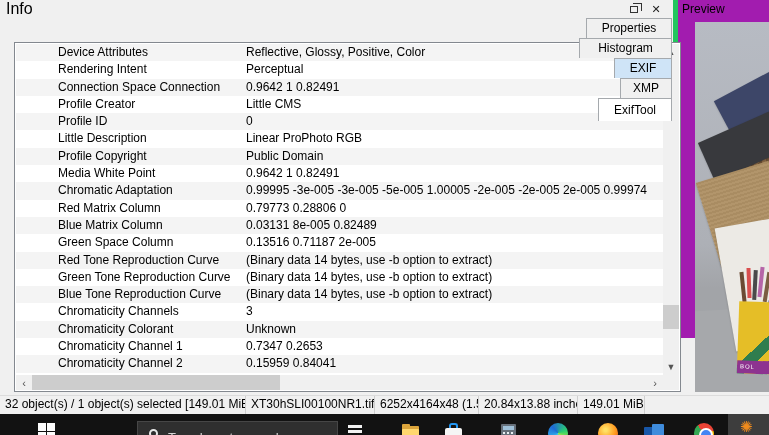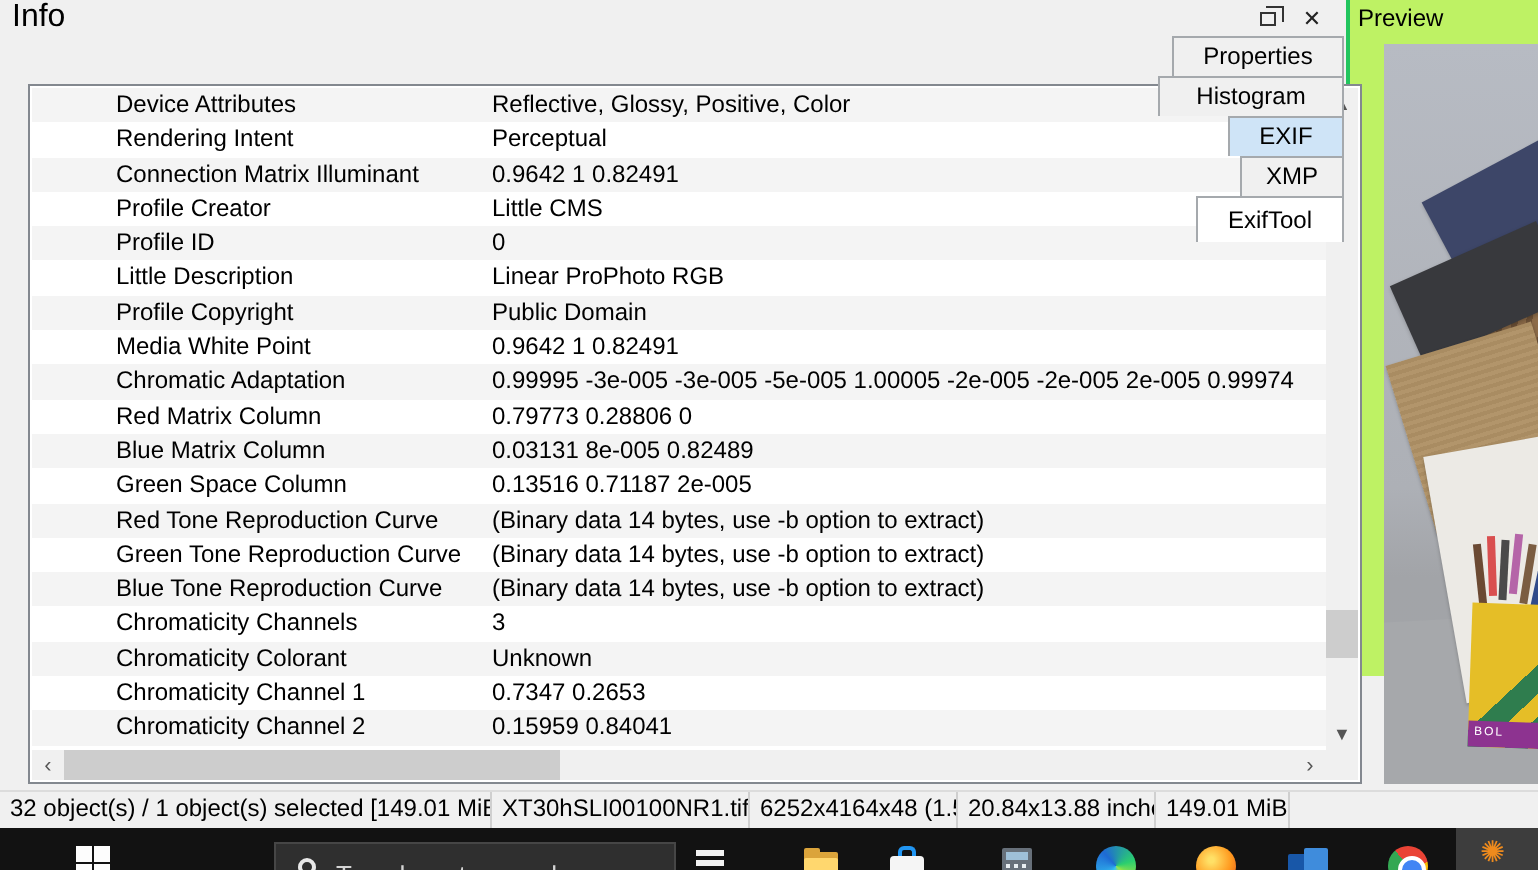--- a/index.html
+++ b/index.html
@@ -44,21 +44,21 @@
   .vscroll .thumb { position:absolute; left:0; width:16px; top:261px; height:24px; background:#cdcdcd; }
 
   .hscroll { position:absolute; left:1px; right:1px; bottom:1px; height:15px; background:#f0f0f0; }
   .hscroll .arrow { position:absolute; top:0; width:16px; height:15px; color:#555; font-size:11px;
                     display:flex; align-items:center; justify-content:center; }
   .hscroll .arrow.left { left:0; }
   .hscroll .arrow.right { right:16px; }
   .hscroll .thumb { position:absolute; left:16px; top:0; width:248px; height:15px; background:#cdcdcd; }
 
   
-  .preview-panel { width:96px; height:338px; background:#bef264; border-left:2px solid #22c55e; position:relative; }
+  .preview-panel { width:96px; height:338px; background:#a21caf; border-left:5px solid #22c55e; position:relative; }
   .preview-header { height:18px; font-size:12px; color:#000; padding:2px 0 0 4px; }
   .preview-image { position:absolute; left:17px; top:22px; width:79px; height:370px; overflow:hidden;
                    background:linear-gradient(#b7bbc3 0%, #adb0b6 60%, #a2a4a8 72%, #a2a4a7 100%); }
   .floor { position:absolute; left:-5px; width:95px; top:287px; height:90px; background:#a6a8ab; transform:skewY(-3deg); }
   .basket { position:absolute; right:-28px; top:95px; width:75px; height:235px; border-radius:45% 0 0 45% / 50% 0 0 50%;
             background:repeating-linear-gradient(100deg,#8d6c49 0 4px,#6f5338 4px 7px); }
   .fabric { position:absolute; box-shadow:0 1px 2px rgba(0,0,0,.25); }
   .fabric.navy { left:24px; top:60px; width:72px; height:40px; transform:rotate(-28deg); background:#3d4668; }
   .fabric.charcoal { left:8px; top:103px; width:80px; height:42px; transform:rotate(-24deg); background:#38393d; }
   .fabric.tan { left:12px; top:148px; width:76px; height:88px; transform:rotate(-17deg);
@@ -147,21 +147,21 @@
         <div class="rows-viewport">
           <div class="row">
               <span class="lbl">Device Attributes</span>
               <span class="val">Reflective, Glossy, Positive, Color</span>
             </div>
           <div class="row">
               <span class="lbl">Rendering Intent</span>
               <span class="val">Perceptual</span>
             </div>
           <div class="row">
-              <span class="lbl">Connection Matrix Illuminant</span>
+              <span class="lbl">Connection Space Connection</span>
               <span class="val">0.9642 1 0.82491</span>
             </div>
           <div class="row">
               <span class="lbl">Profile Creator</span>
               <span class="val">Little CMS</span>
             </div>
           <div class="row">
               <span class="lbl">Profile ID</span>
               <span class="val">0</span>
             </div>

